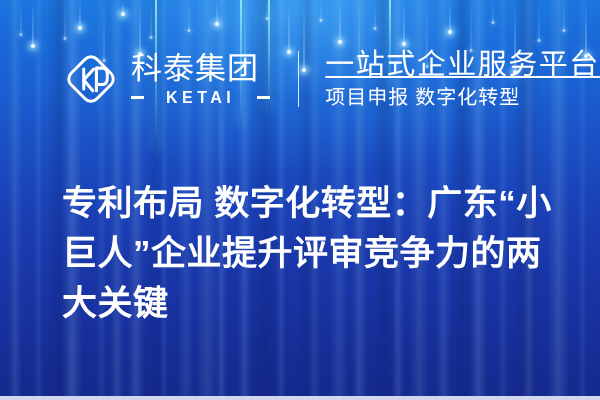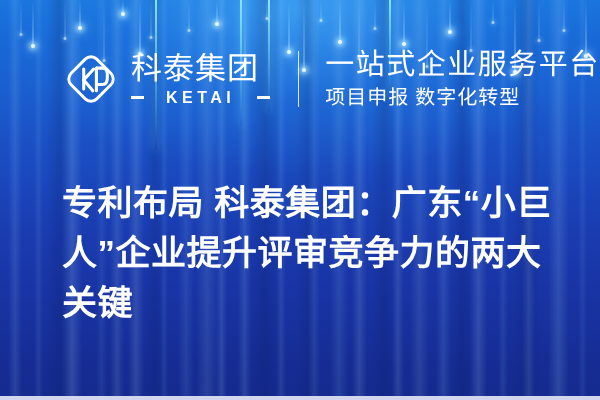--- a/index.html
+++ b/index.html
@@ -205,20 +205,21 @@
   }
 
   .tagline { display: flex; flex-direction: column; }
   .tagline-main {
     font-family: "Liberation Serif", "DejaVu Serif", serif;
     font-size: 29px;
     color: #ffffff;
     letter-spacing: 1.5px;
     line-height: 1.12;
     white-space: nowrap;
+    text-decoration: underline;
   }
   .tagline-sub {
     font-family: "Liberation Serif", "DejaVu Serif", serif;
     font-size: 20px;
     color: #ffffff;
     letter-spacing: 1px;
     line-height: 1.25;
     margin-top: 5px;
     white-space: nowrap;
   }
@@ -394,17 +395,17 @@
 
     <div class="divider"></div>
 
     <div class="tagline">
       <div class="tagline-main">一站式企业服务平台</div>
       <div class="tagline-sub">项目申报 数字化转型</div>
     </div>
 
   </div>
 
-  <h1 class="headline">专利布局 科泰集团：广东“小巨人”企业提升评审竞争力的两大关键</h1>
+  <h1 class="headline">专利布局 数字化转型：广东“小巨人”企业提升评审竞争力的两大关键</h1>
 
   <div class="bottom-strip"></div>
 
 </div>
 
 </body></html>

